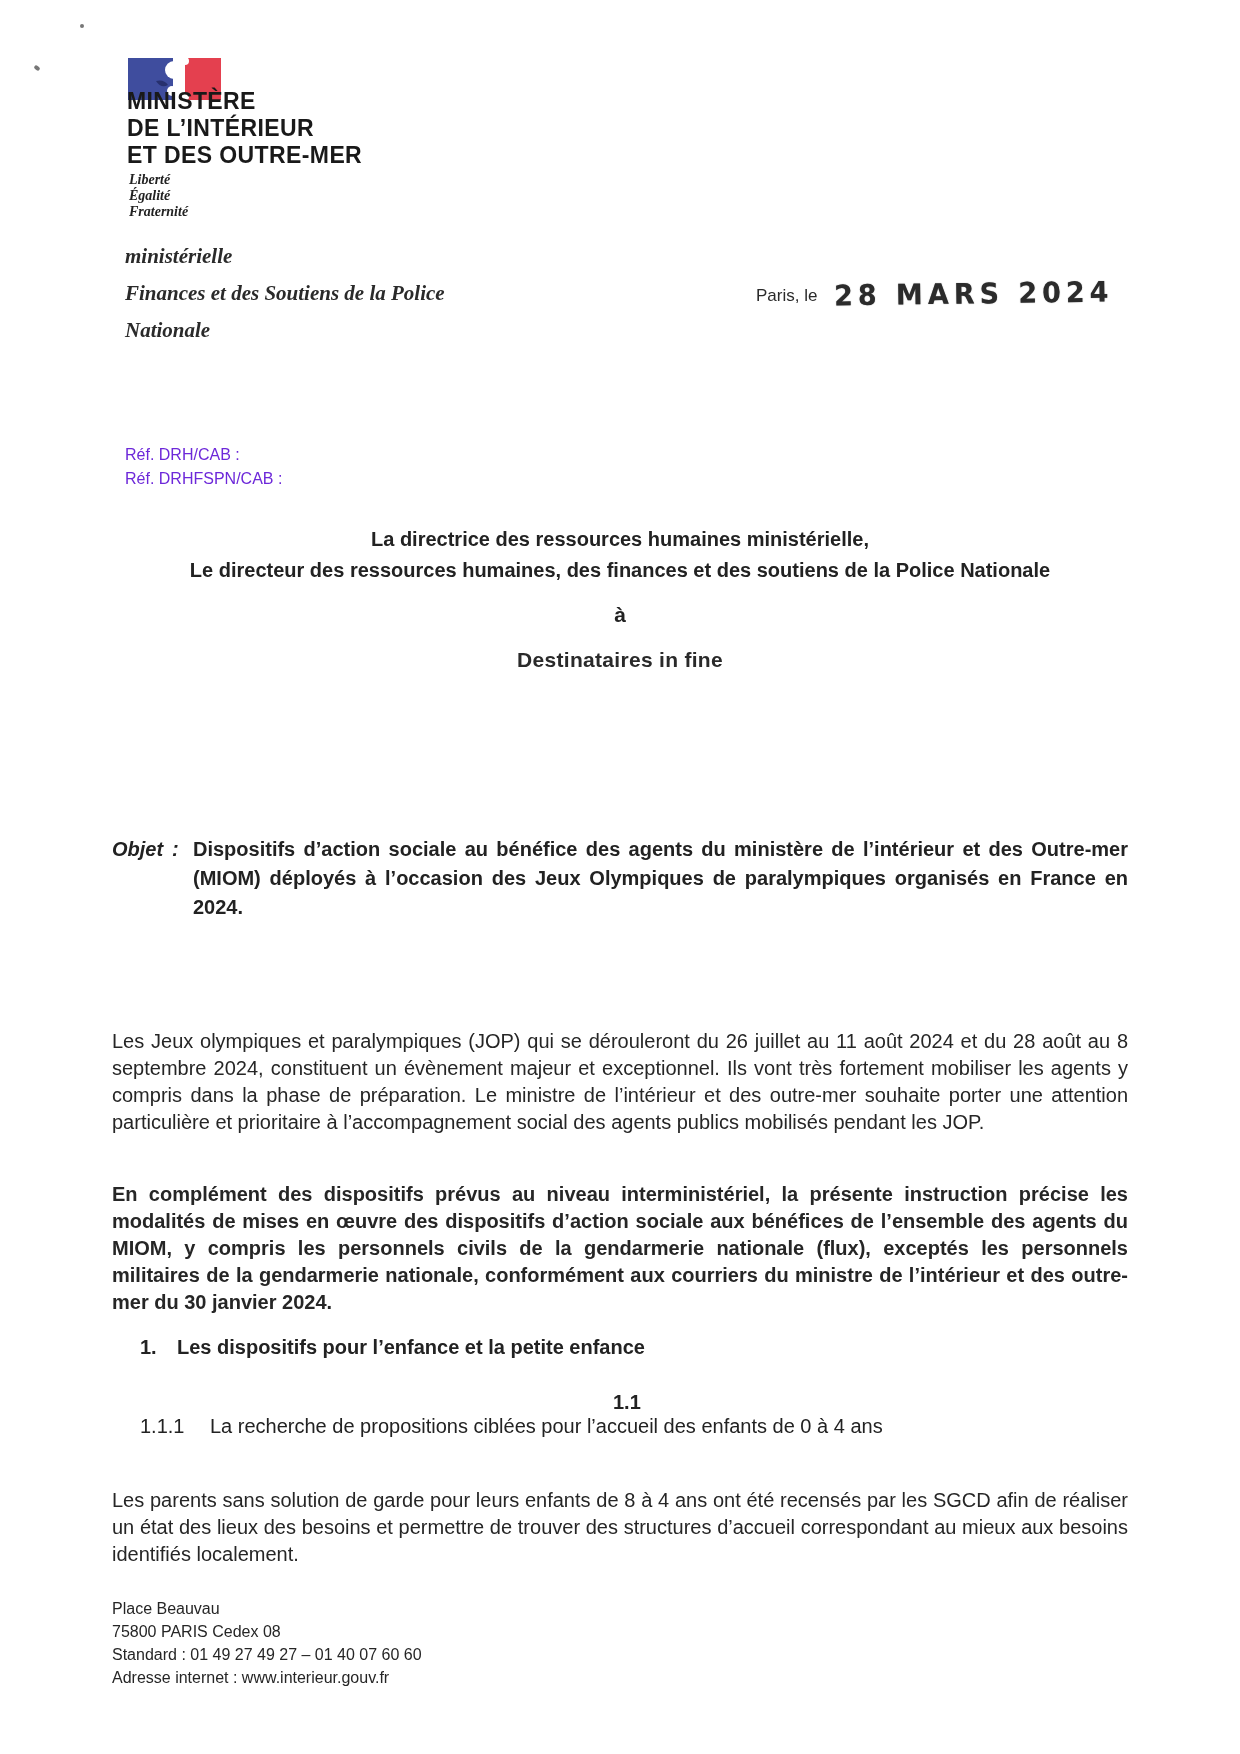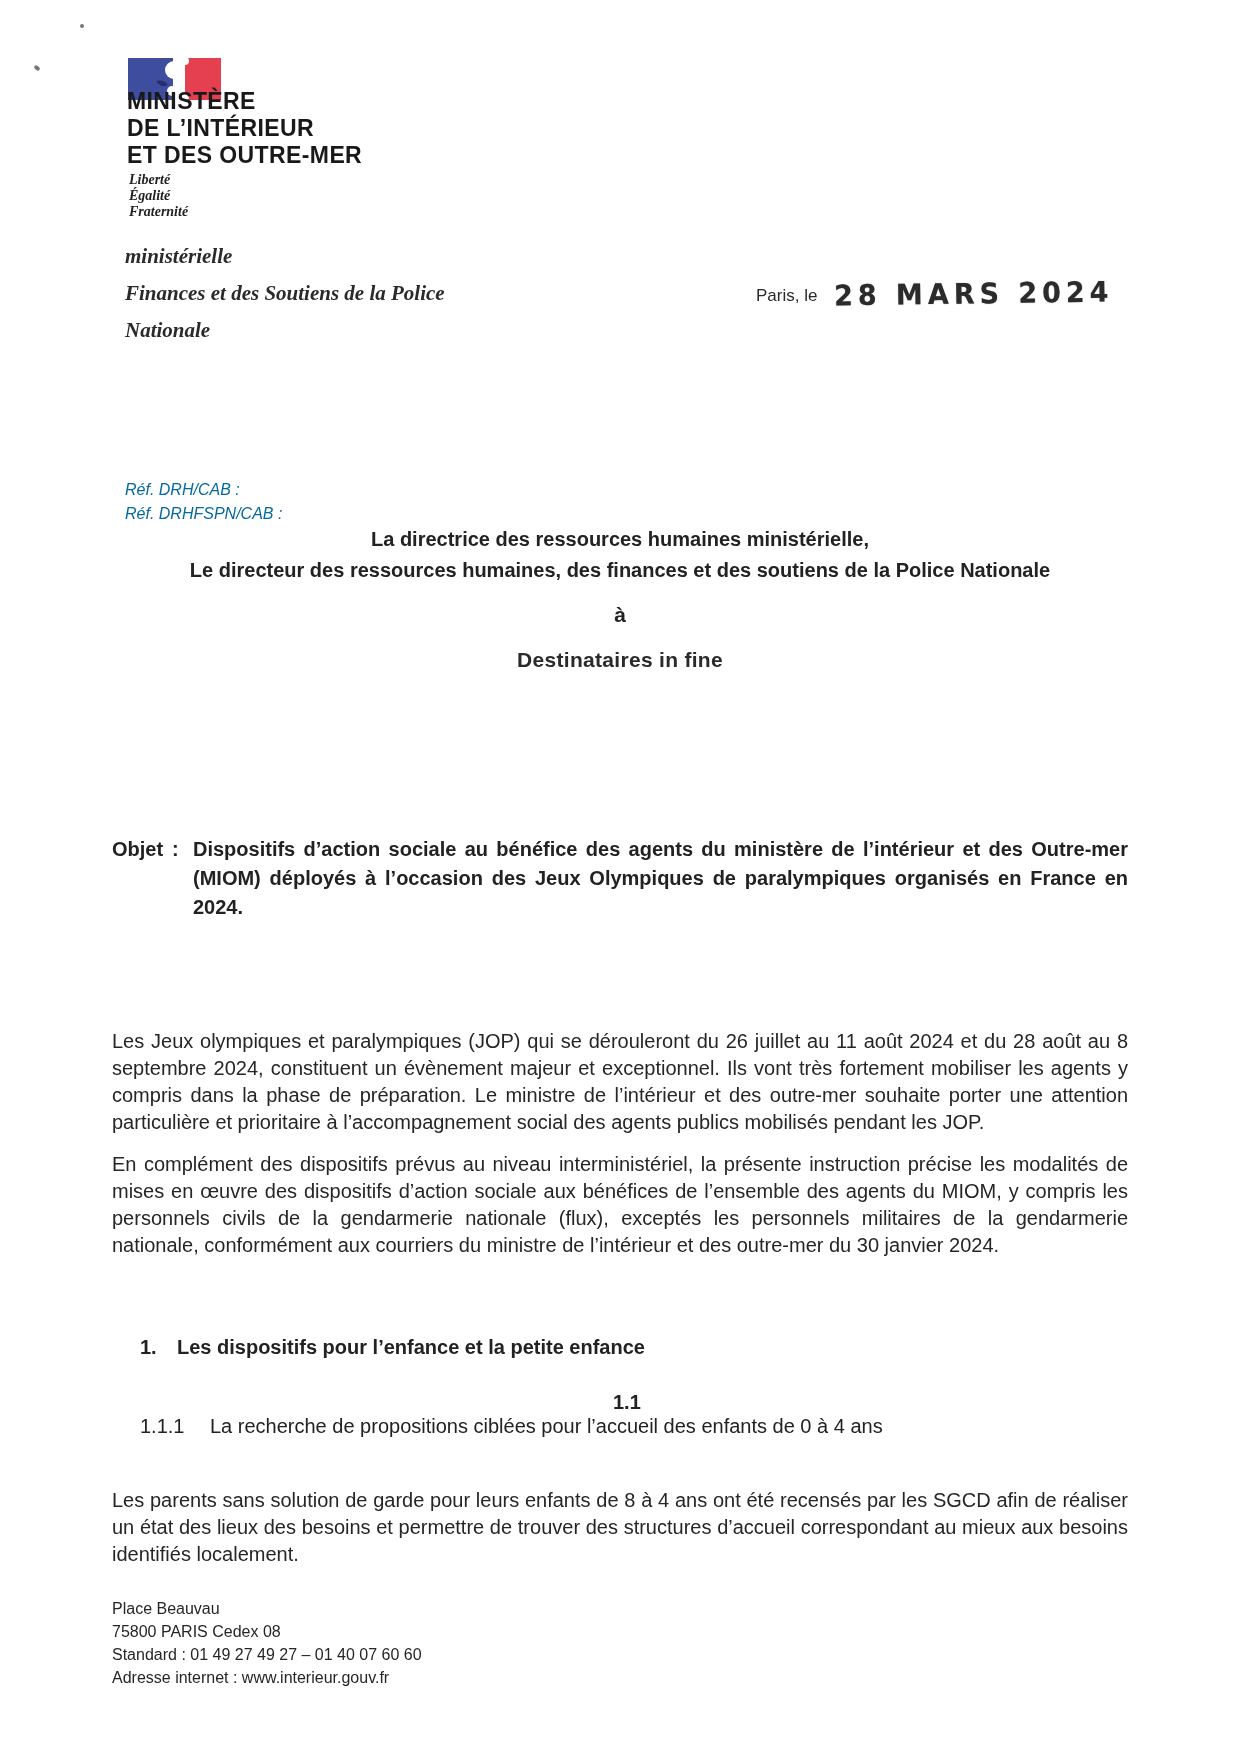--- a/index.html
+++ b/index.html
@@ -46,21 +46,21 @@
     font-family:"DejaVu Sans",sans-serif;
     font-weight:bold;font-size:27px;letter-spacing:5px;
     color:#2b2b2b;transform:rotate(-.8deg) scaleY(1.05);
     text-shadow:0 0 1px rgba(40,40,40,.55);
     white-space:nowrap;
   }
 
   
   .refs{
     position:absolute;left:125px;top:443px;
-    font-style:italic;font-size:16px;line-height:24px;color:#0369a1;margin-top:35px;
+    font-size:16px;line-height:24px;color:#6d28d9;
   }
 
   
   .addressee{
     position:absolute;left:112px;top:524px;width:1016px;
     text-align:center;font-weight:bold;font-size:20px;line-height:31px;color:#222;
   }
   .connector{
     position:absolute;left:112px;top:603px;width:1016px;
     text-align:center;font-weight:bold;font-size:21px;color:#222;
@@ -68,31 +68,31 @@
   .recipients{
     position:absolute;left:112px;top:648px;width:1016px;
     text-align:center;font-weight:bold;font-size:21px;letter-spacing:.3px;color:#2a2a2a;
   }
 
   
   .objet{
     position:absolute;left:112px;top:835px;width:1016px;
     display:flex;font-weight:bold;font-size:20px;line-height:29px;color:#222;
   }
-  .objet-label{width:81px;flex:none;display:flex;}
+  .objet-label{width:81px;flex:none;display:flex;font-style:italic;}
   .objet-label .lbl{width:60px;}
   .objet-text{flex:1;text-align:justify;}
 
   
   .para{
     position:absolute;left:112px;width:1016px;
     font-size:20px;line-height:27px;text-align:justify;color:#262626;
   }
   .p1{top:1028px;}
-  .p2{top:1151px;}
+  .p2{top:1181px;font-weight:bold;}
   .p3{top:1487px;}
 
   
   .num-heading{
     position:absolute;left:140px;width:990px;display:flex;
     font-size:20px;color:#222;
   }
   .num-heading.bold{font-weight:bold;}
   .h1{top:1336px;}  .h1 .num{width:37px;flex:none;}
   .h11{top:1391px;justify-content:center;} .h11 .num{width:44px;flex:none;}

